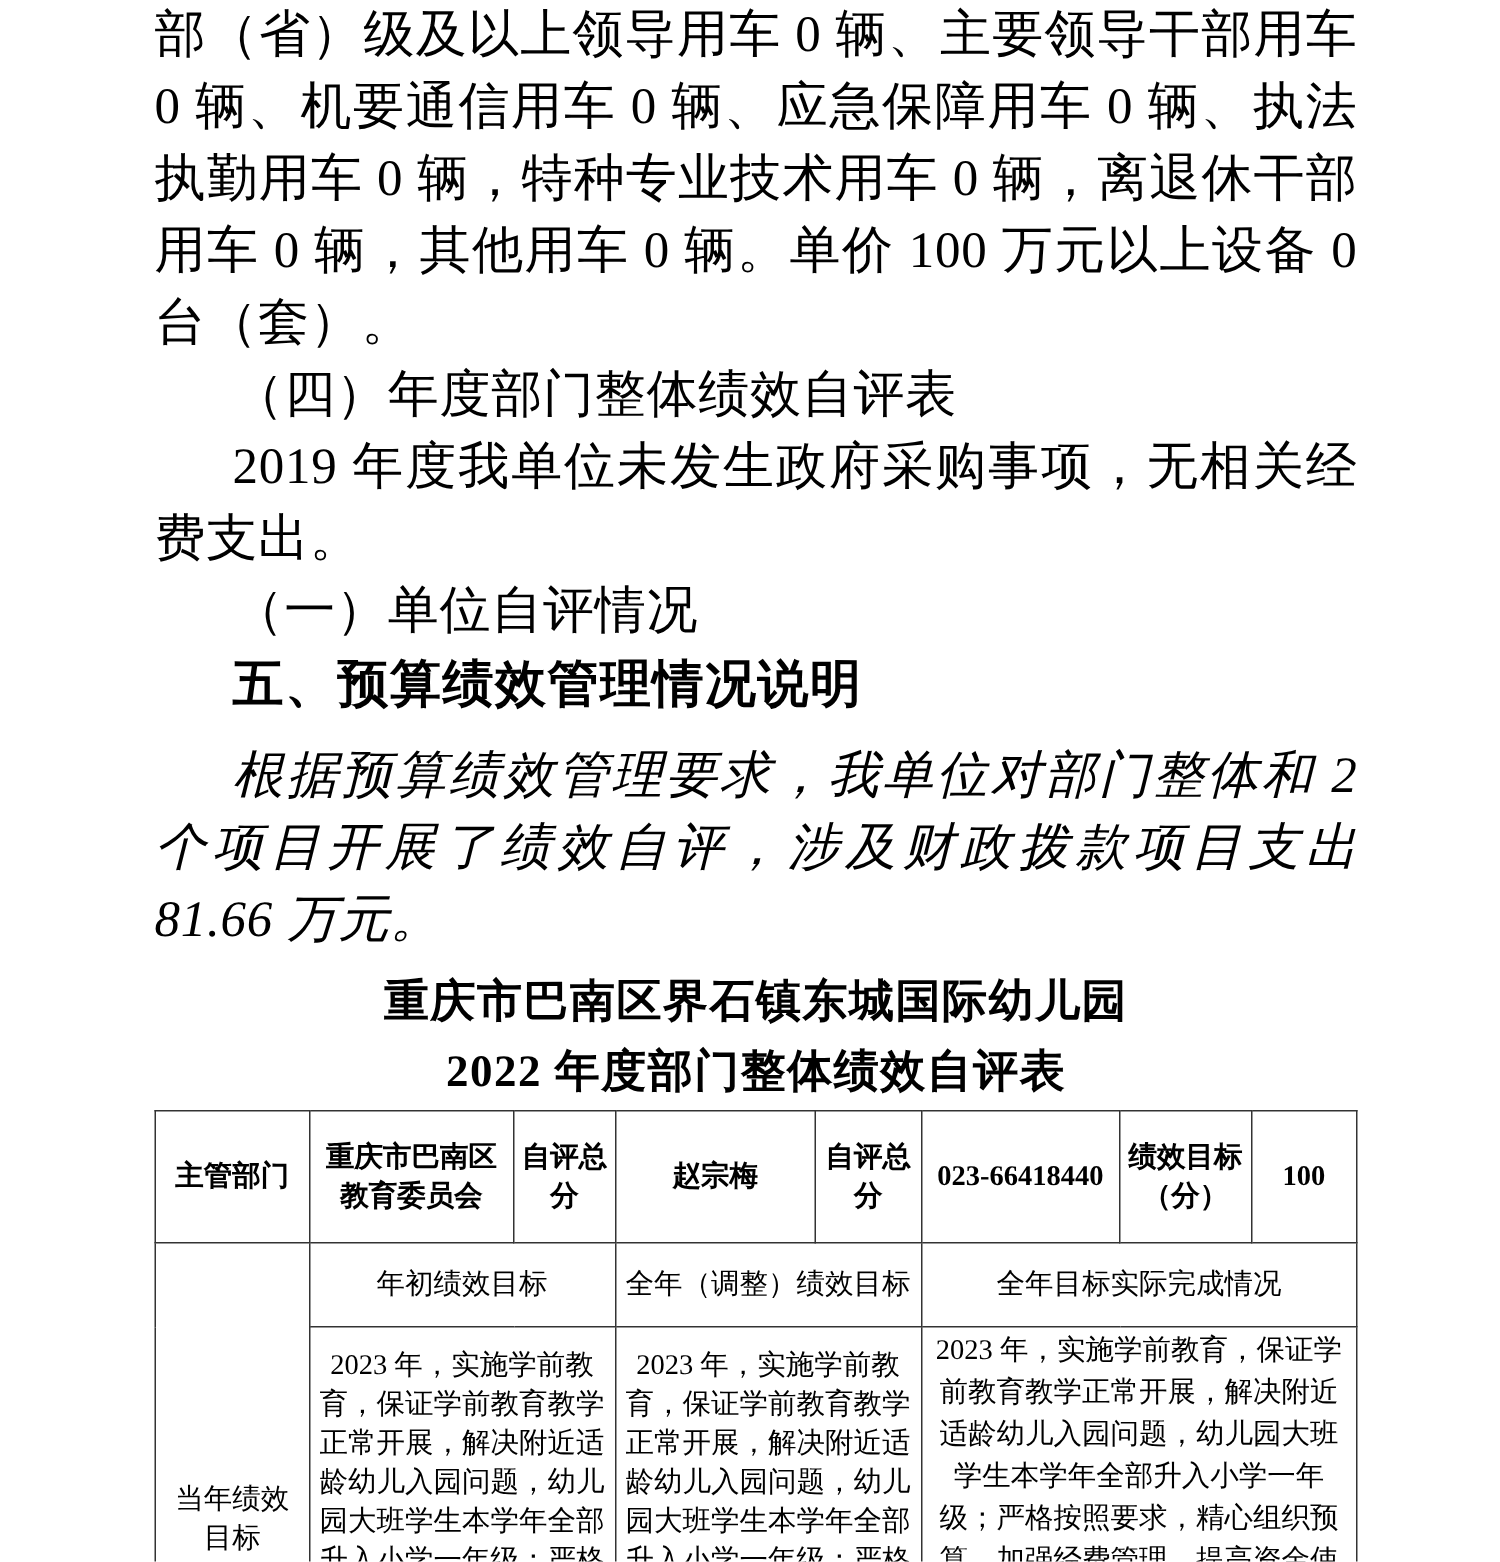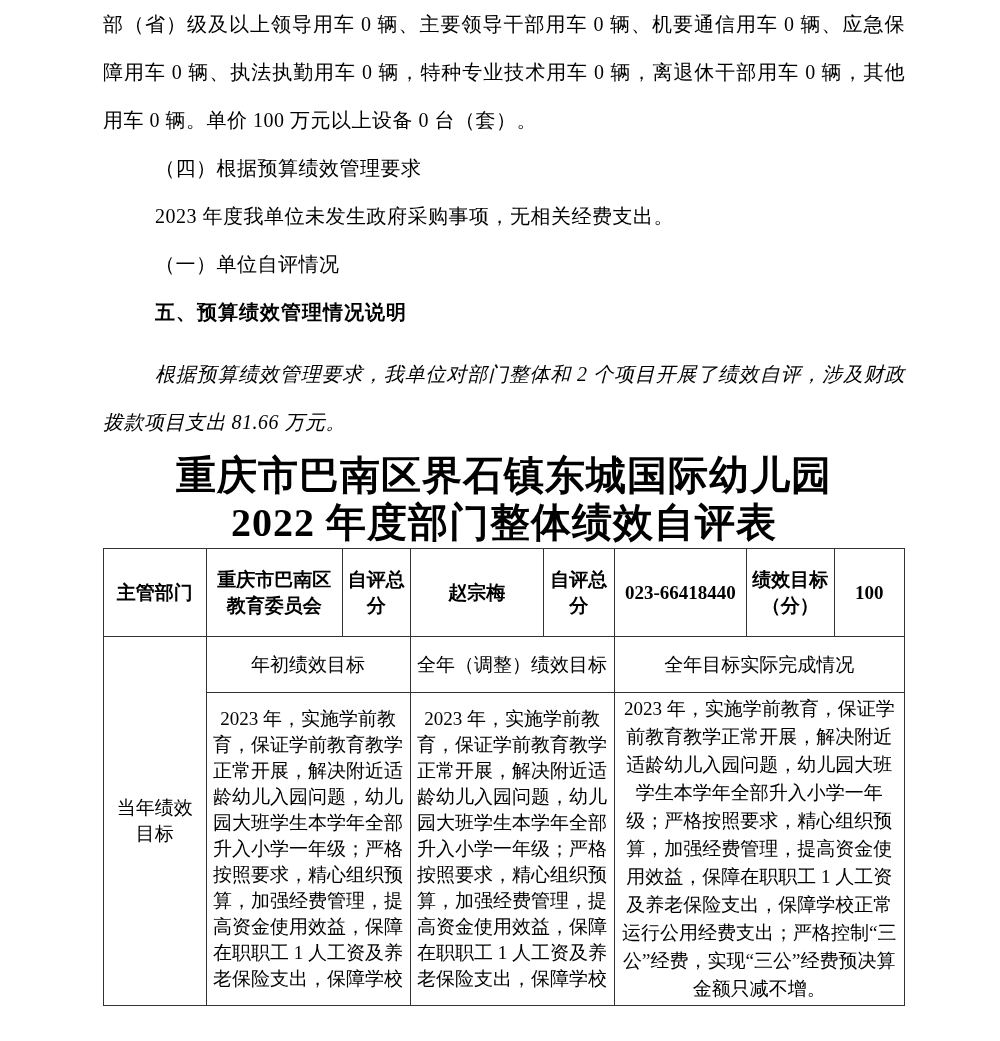--- a/index.html
+++ b/index.html
@@ -14,34 +14,34 @@
     position: relative;
     width: 1000px; height: 1041px;
     background: #ffffff;
   }
   .content {
     position: absolute;
     left: 103px; top: 0;
     width: 802px;
   }
   .para {
-    font-size: 20px;
+    font-size: 34px;
     line-height: 48px;
     text-align: justify;
     letter-spacing: 0.5px;
   }
   .para.indent { text-indent: 52px; }
   .para.bold-heading {
     font-family: "Liberation Sans", "DejaVu Sans", sans-serif;
     font-weight: 700;
     letter-spacing: 1px;
   }
   .para.last-para { margin-top: 14px; font-style: italic; }
   .table-title {
-    font-size: 40px;
+    font-size: 30px;
     font-weight: 700;
     line-height: 47px;
     text-align: center;
     letter-spacing: 1px;
   }
   .table-title.first { margin-top: 6px; }
   table.eval {
     margin-top: 2px;
     border-collapse: collapse;
     table-layout: fixed;
@@ -79,23 +79,23 @@
   }
 </style>
 </head>
 <body>
 
 <div class="page">
   <div class="content">
 
     <div class="para">部（省）级及以上领导用车 0 辆、主要领导干部用车 0 辆、机要通信用车 0 辆、应急保障用车 0 辆、执法执勤用车 0 辆，特种专业技术用车 0 辆，离退休干部用车 0 辆，其他用车 0 辆。单价 100 万元以上设备 0 台（套）。</div>
 
-    <div class="para indent">（四）根据预算绩效管理要求</div>
+    <div class="para indent">（四）年度部门整体绩效自评表</div>
 
-    <div class="para indent">2023 年度我单位未发生政府采购事项，无相关经费支出。</div>
+    <div class="para indent">2019 年度我单位未发生政府采购事项，无相关经费支出。</div>
 
     <div class="para indent">（一）单位自评情况</div>
 
     <div class="para indent bold-heading">五、预算绩效管理情况说明</div>
 
     <div class="para indent last-para">根据预算绩效管理要求，我单位对部门整体和 2 个项目开展了绩效自评，涉及财政拨款项目支出 81.66 万元。</div>
 
     <div class="table-title first">重庆市巴南区界石镇东城国际幼儿园</div>
 
     <div class="table-title">2022 年度部门整体绩效自评表</div>

